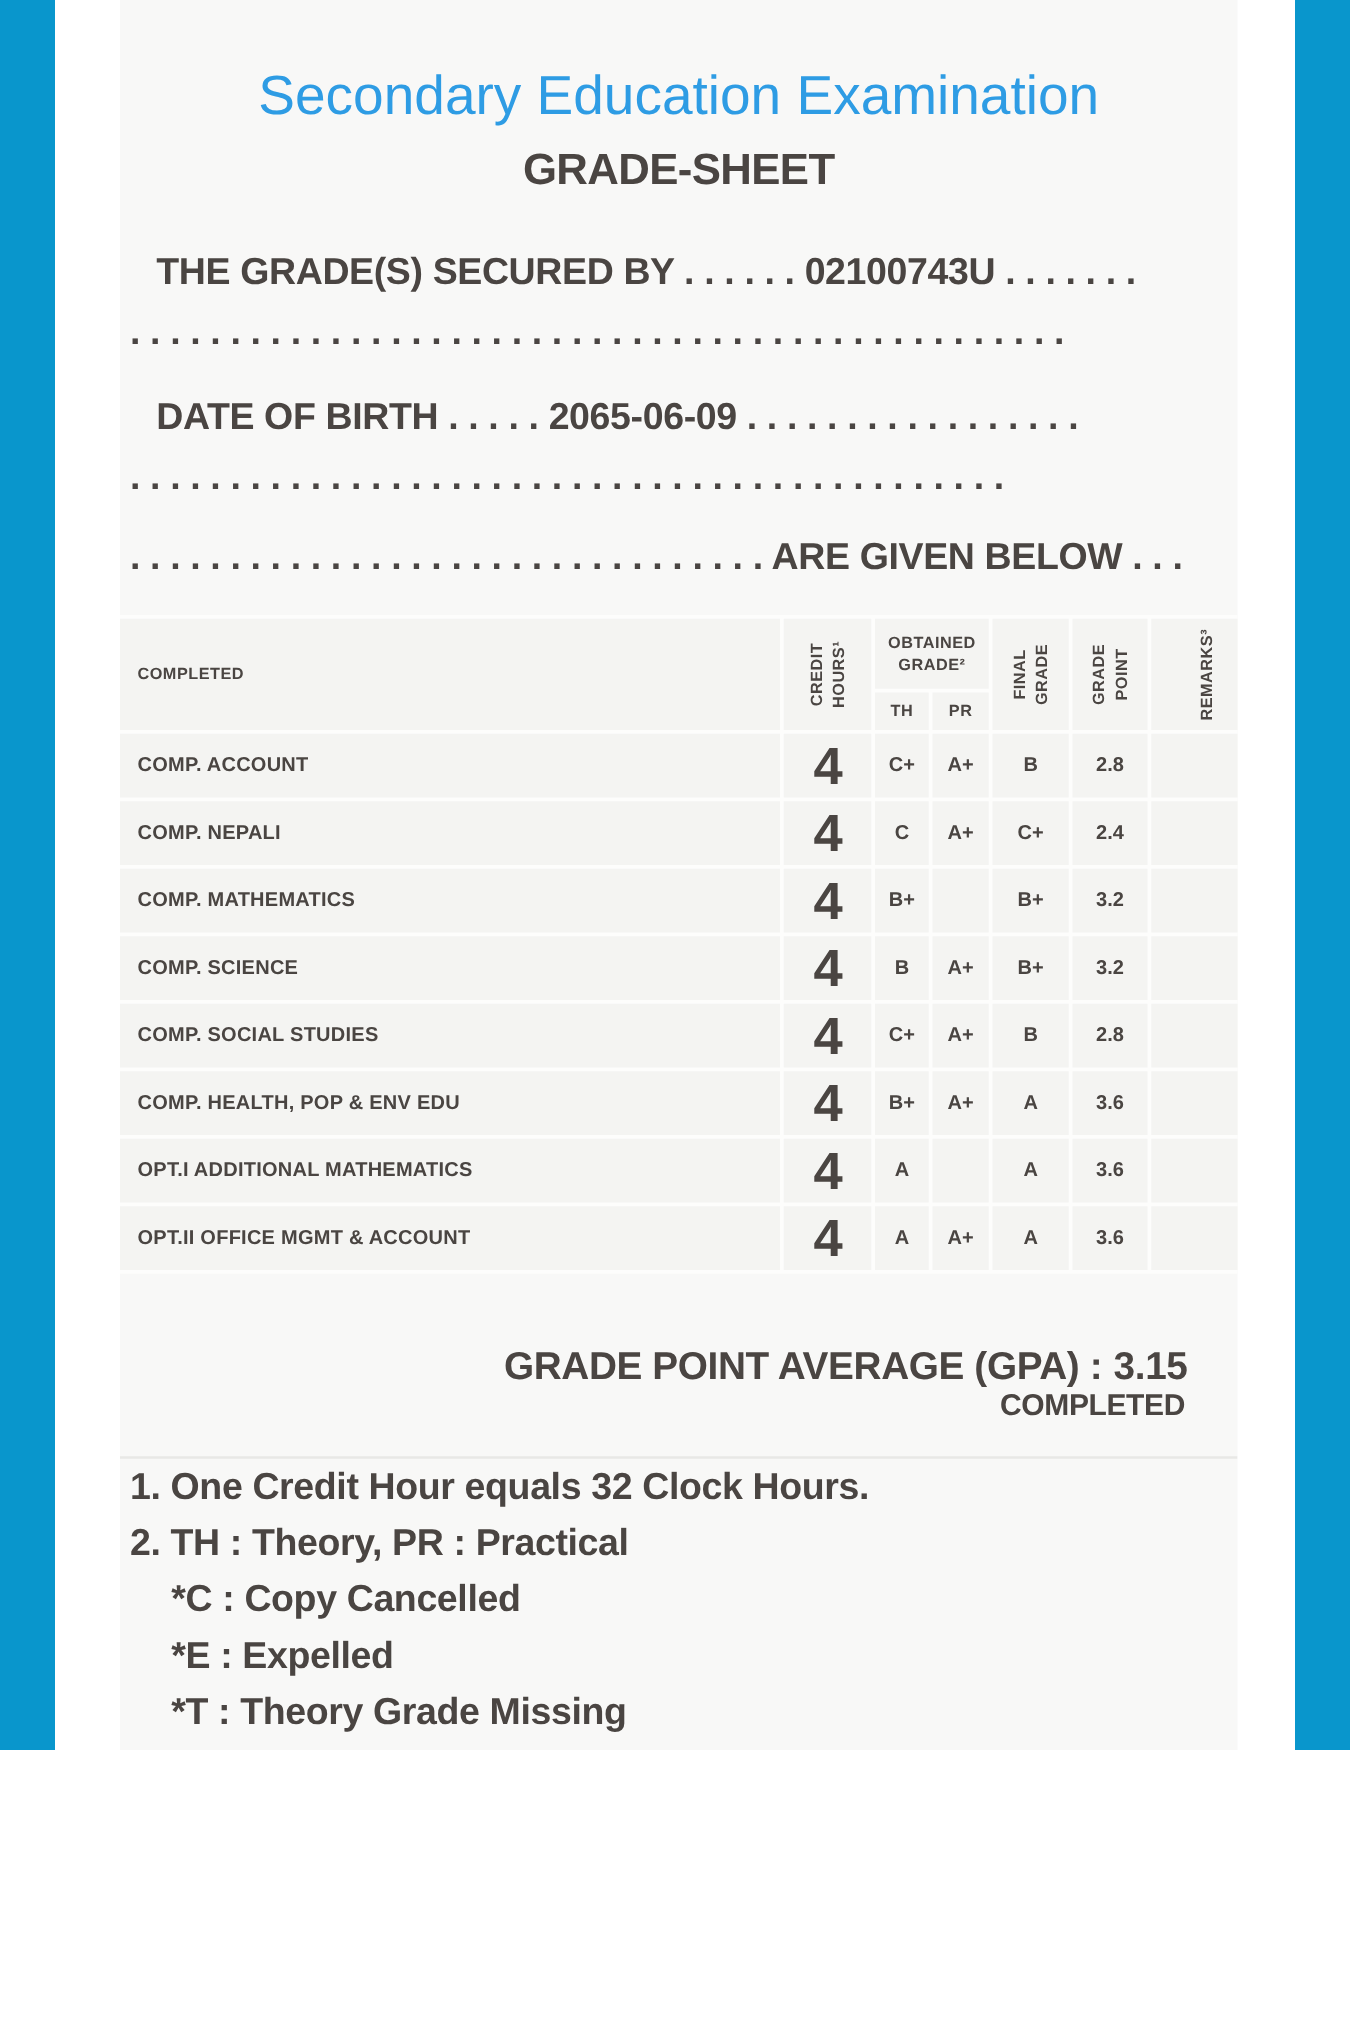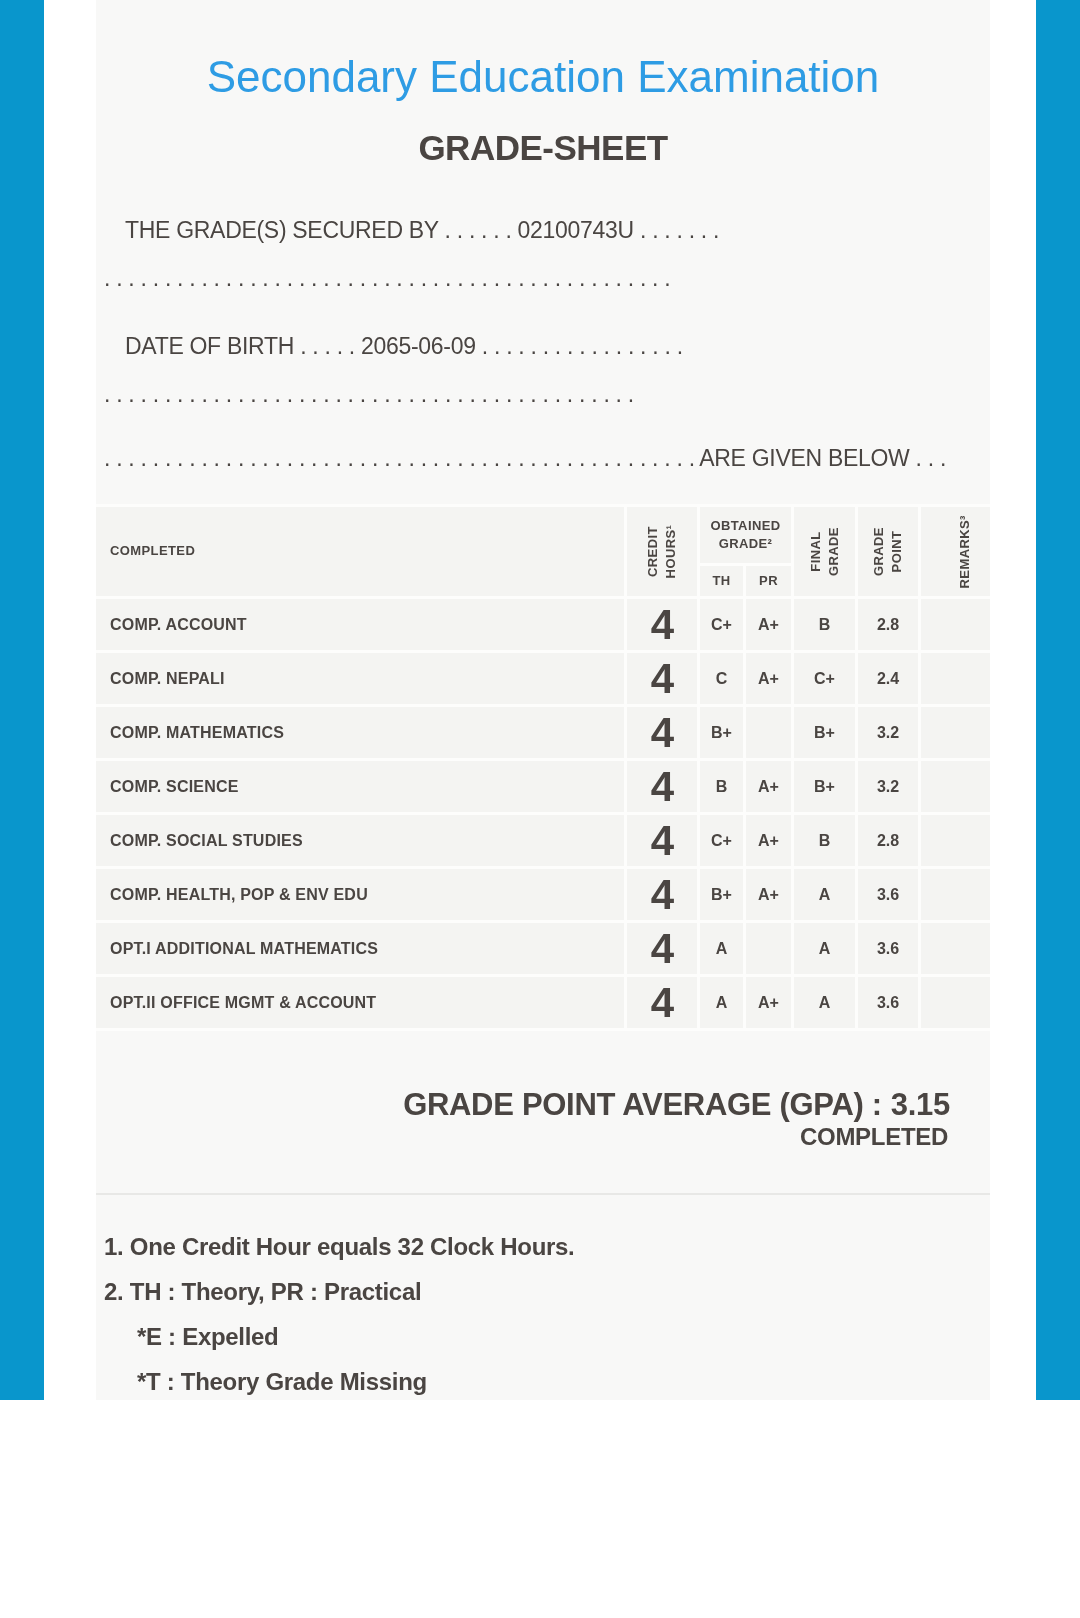--- a/index.html
+++ b/index.html
@@ -21,27 +21,27 @@
     position:relative;
   }
 
   .title {
     margin:52px 0 0;
     text-align:center;
     font-size:44px; font-weight:400;
     color:#2e9ce4;
   }
   .subtitle {
-    margin:26px 0 0;
+    margin:14px 0 0;
     text-align:center;
     font-size:35px; font-weight:700;
     letter-spacing:-0.5px;
   }
 
-  .info-block { font-size:23px; font-weight:400; letter-spacing:-0.3px; line-height:48px; }
+  .info-block { font-size:30px; font-weight:700; letter-spacing:-0.3px; line-height:48px; }
   .blk1 { margin-top:38px; }
   .blk2 { margin-top:20px; }
   .blk3 { margin-top:16px; margin-bottom:22px; }
   .info-line1 { margin-left:29px; white-space:nowrap; overflow:hidden; }
   .info-dots  { margin-left:8px;  white-space:nowrap; overflow:hidden; }
   .info-flexline { display:flex; margin-left:8px; padding-right:44px; }
   .info-flexline .fill { flex:1 1 auto; overflow:hidden; white-space:nowrap; }
   .info-flexline .tail { flex:0 0 auto; white-space:nowrap; }
 
   .grades-table {
@@ -80,24 +80,24 @@
     font-size:31px; font-weight:700; letter-spacing:-0.3px;
     white-space:nowrap;
   }
   .gpa-line .v { margin-left:9px; }
   .status-line {
     text-align:right; padding-right:42px;
     font-size:24px; font-weight:700; letter-spacing:-0.3px;
   }
 
   .notes {
-    margin-top:42px;
+    margin-top:26px;
     border-top:2px solid #e8e8e6;
-    padding:29px 8px 0 8px;
-    font-size:24px; font-weight:700; letter-spacing:-0.3px;
+    padding:0 8px 0 8px;
+    font-size:30px; font-weight:700; letter-spacing:-0.3px;
     line-height:45px;
   }
   .note-sub { padding-left:33px; }
 </style>
 </head>
 <body>
 
 <div class="frame">
   <div class="edge"></div>
   <div class="gutter-l"></div>
@@ -226,20 +226,21 @@
 
     <div class="gpa-line">
       <span>GRADE POINT AVERAGE (GPA) :</span><span class="v">3.15</span>
     </div>
 
     <div class="status-line">COMPLETED</div>
 
     <div class="notes">
       <div>1. One Credit Hour equals 32 Clock Hours.</div>
       <div>2. TH : Theory, PR : Practical</div>
+      <div class="note-sub">*C : Copy Cancelled</div>
       <div class="note-sub">*E : Expelled</div>
       <div class="note-sub">*T : Theory Grade Missing</div>
       <div class="note-sub">*P : Practical Grade Missing</div>
     </div>
 
   </div>
 
   <div class="gutter-r"></div>
   <div class="edge"></div>
 </div>

